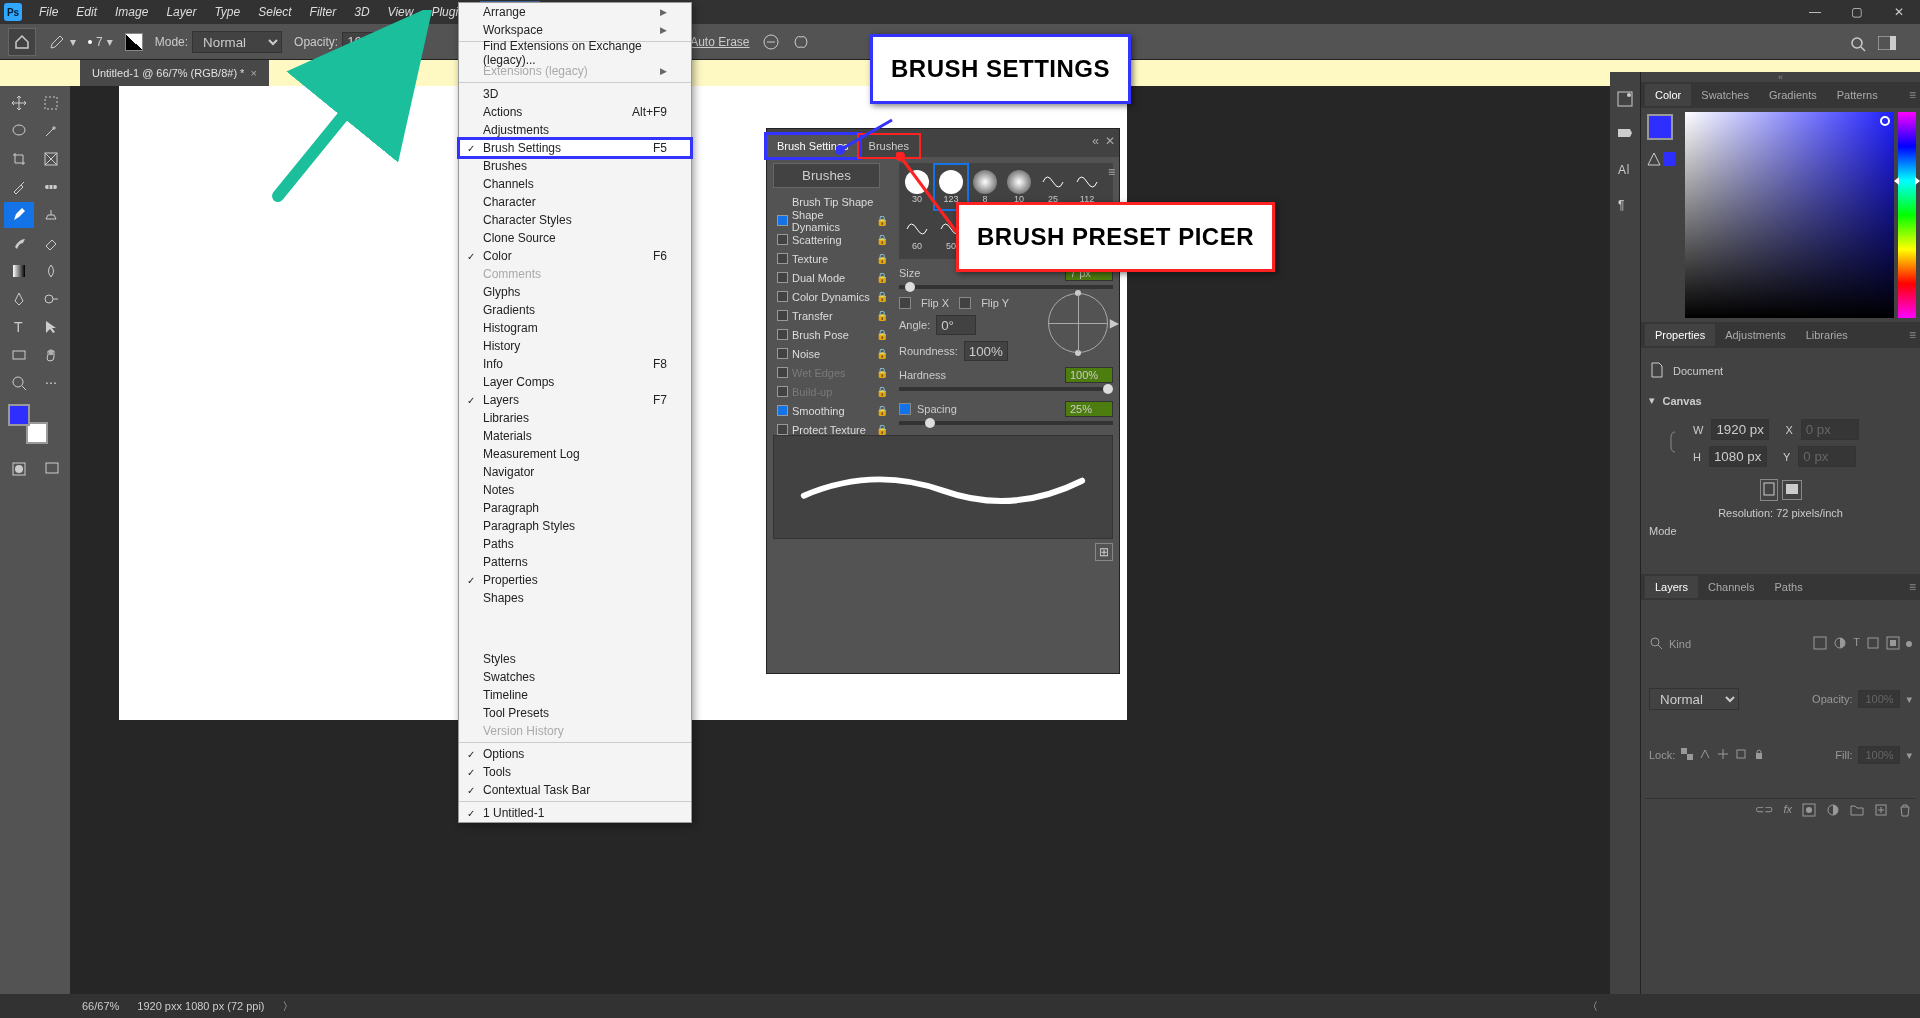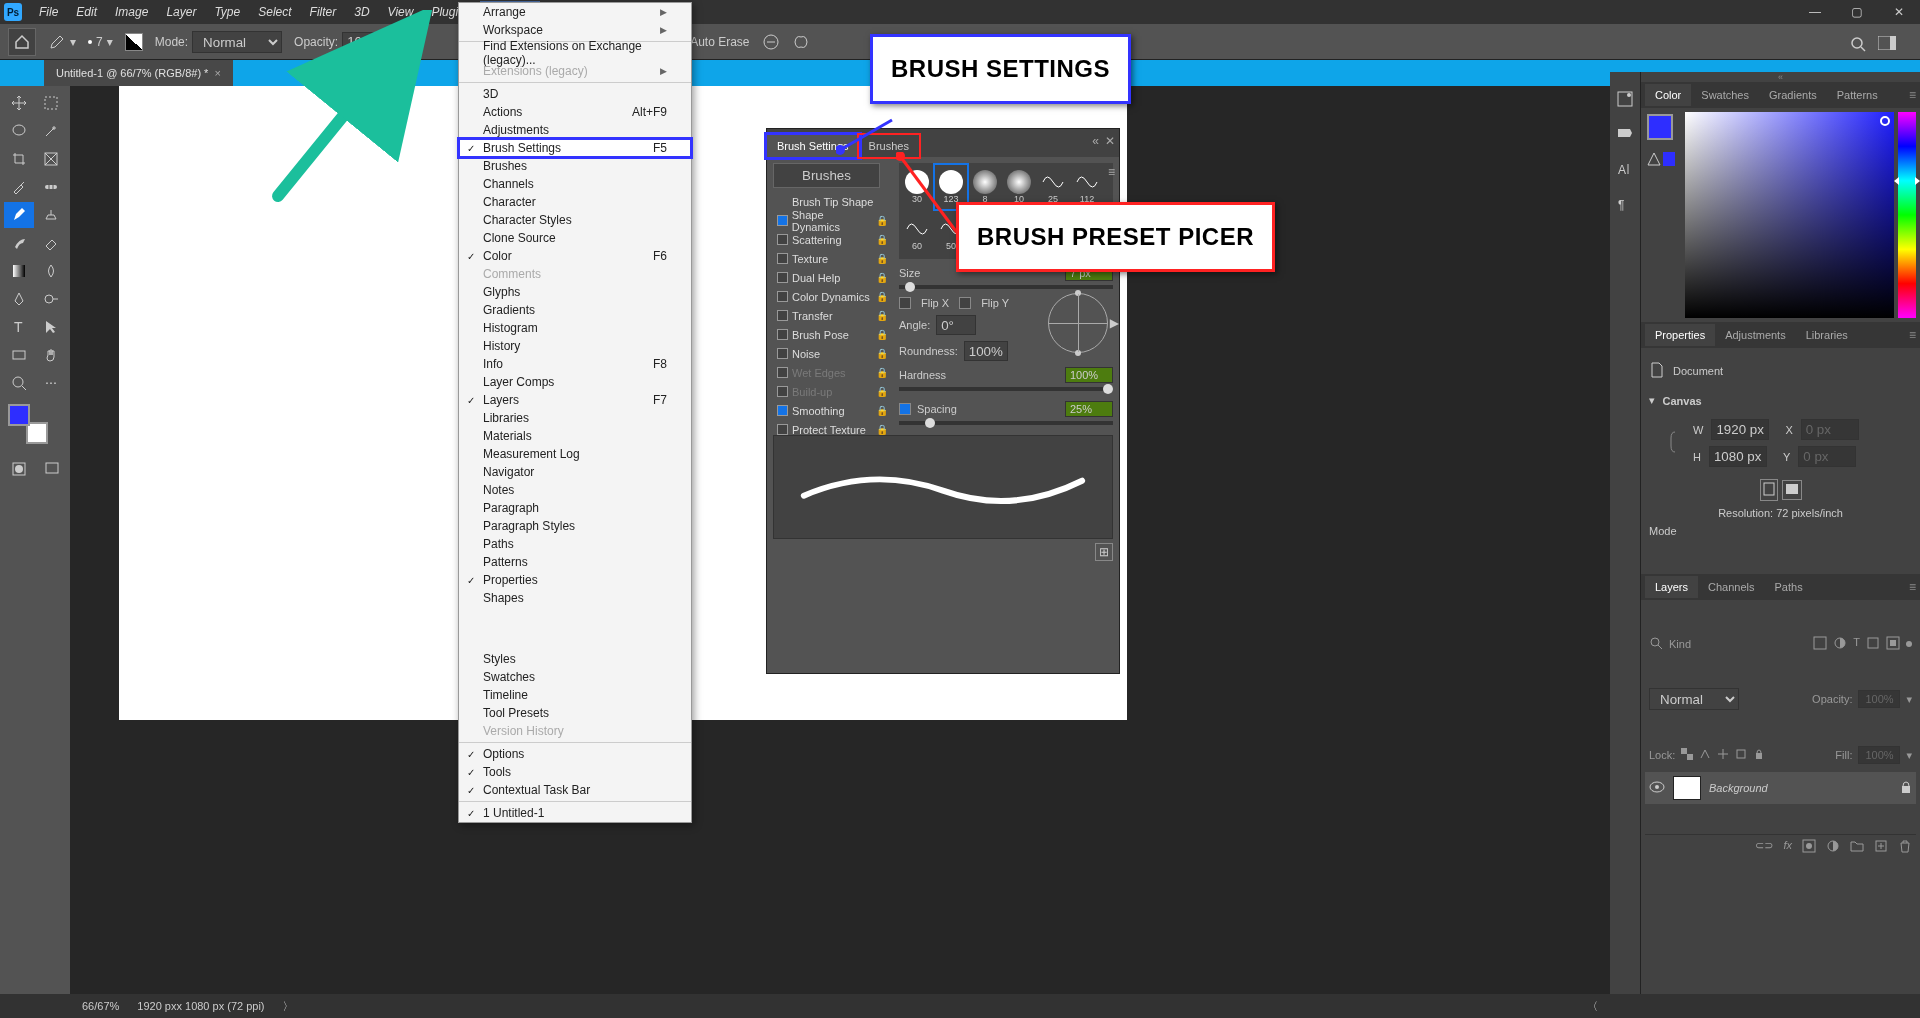--- a/index.html
+++ b/index.html
@@ -9,21 +9,21 @@
 .menubar-item { padding: 4px 9px; cursor: pointer; color: #ddd; }
 .menubar-item.active { background: #4a6da7; color: #fff; }
 .window-controls { position: absolute; top: 0; right: 0; display: flex; height: 24px; }
 .window-controls span { width: 42px; display: flex; align-items: center; justify-content: center; cursor: pointer; color: #ccc; }
 .options-bar { height: 36px; background: #535353; display: flex; align-items: center; padding: 0 8px; gap: 12px; border-bottom: 1px solid #222; }
 .home-icon { width: 28px; height: 28px; display: flex; align-items: center; justify-content: center; background: #424242; border: 1px solid #666; }
 .opt-item { display: flex; align-items: center; gap: 4px; }
 .opt-select { background: #424242; border: 1px solid #333; color: #ccc; padding: 2px 6px; height: 22px; }
 .opt-input { background: #424242; border: 1px solid #333; color: #ccc; width: 50px; padding: 2px 4px; height: 20px; }
 .checkbox { width: 12px; height: 12px; border: 1px solid #888; background: #424242; display: inline-block; }
-.doc-tab-bar { height: 26px; background: #0ea5e9; display: flex; padding-left: 44px; }
+.doc-tab-bar { height: 26px; background: #fef9c3; display: flex; padding-left: 80px; }
 .doc-tab { background: #484848; padding: 4px 12px; display: flex; align-items: center; gap: 6px; font-size: 11px; color: #e0e0e0; }
 .tab-close { color: #aaa; cursor: pointer; }
 .workspace { position: absolute; top: 86px; bottom: 24px; left: 70px; right: 310px; background: #262626; display: flex; align-items: center; justify-content: center; }
 .canvas { width: 1008px; height: 634px; background: #fff; position: absolute; left: 49px; top: 0; }
 .left-toolbar { position: absolute; top: 86px; bottom: 24px; left: 0; width: 70px; background: #535353; padding: 4px; }
 .tool-grid { display: grid; grid-template-columns: 1fr 1fr; gap: 2px; }
 .tool { width: 30px; height: 26px; display: flex; align-items: center; justify-content: center; cursor: pointer; color: #ddd; }
 .tool.active { background: #1473e6; }
 .color-swatches { margin-top: 8px; position: relative; width: 40px; height: 40px; margin-left: 4px; }
 .fg-swatch { width: 22px; height: 22px; background: #2e2eff; border: 2px solid #999; position: absolute; top: 0; left: 0; z-index: 2; }
@@ -145,21 +145,21 @@
   <div class="opt-item">
     <span>Mode:</span>
     <select class="opt-select" style="width:90px;">
       <option>Normal</option>
     </select>
   </div>
   <div class="opt-item">
     <span>Opacity:</span>
     <input class="opt-input" value="100%" style="">▾
   </div>
-  <div class="opt-item" style="margin-left:260px;">
+  <div class="opt-item" style="margin-left:260px;text-decoration:underline;">
     <span class="checkbox"></span>
     <span>Auto Erase</span>
   </div>
   <div class="opt-item">
     <svg width="18" height="18" viewBox="0 0 18 18">
         <circle cx="9" cy="9" r="7" fill="none" stroke="#ccc"></circle>
         <path d="M5 9 L13 9" stroke="#ccc"></path>
       </svg>
   </div>
   <div class="opt-item">
@@ -514,21 +514,21 @@
               <span>Scattering</span>
               <span class="lock">🔒</span>
             </div>
             <div class="brush-list-item">
               <span class="cb"></span>
               <span>Texture</span>
               <span class="lock">🔒</span>
             </div>
             <div class="brush-list-item">
               <span class="cb"></span>
-              <span>Dual Help</span>
+              <span>Dual Mode</span>
               <span class="lock">🔒</span>
             </div>
             <div class="brush-list-item">
               <span class="cb"></span>
               <span>Color Dynamics</span>
               <span class="lock">🔒</span>
             </div>
             <div class="brush-list-item">
               <span class="cb"></span>
               <span>Transfer</span>
@@ -852,32 +852,20 @@
       <span><svg width="12" height="12">
             <rect x="2" y="2" width="8" height="8" fill="none" stroke="#999"></rect>
           </svg></span>
       <span><svg width="12" height="12">
             <rect x="3" y="5" width="6" height="6" fill="#999"></rect>
             <path d="M4 5 Q4 2 6 2 Q8 2 8 5" fill="none" stroke="#999"></path>
           </svg></span>
       <span style="margin-left:auto;">Fill:</span>
       <span class="props-input dim" style="width:42px;text-align:center;">100%</span>▾
     </div>
-    <div class="layer-row">
-      <span><svg width="16" height="12">
-            <ellipse cx="8" cy="6" rx="7" ry="5" fill="none" stroke="#ccc"></ellipse>
-            <circle cx="8" cy="6" r="2" fill="#ccc"></circle>
-          </svg></span>
-      <div class="layer-thumb"></div>
-      <span class="layer-name">Background</span>
-      <span style="margin-left:auto;"><svg width="12" height="14">
-            <rect x="2" y="6" width="8" height="7" fill="#ccc"></rect>
-            <path d="M3 6 Q3 2 6 2 Q9 2 9 6" fill="none" stroke="#ccc"></path>
-          </svg></span>
-    </div>
     <div class="layers-toolbar" style="margin-top:30px;border-top:1px solid #333;padding-top:4px;">
       <span style="margin-left:auto;display:flex;gap:10px;">
         <span>⊂⊃</span>
         <span style="font-style:italic;">fx</span>
         <span><svg width="14" height="14">
               <rect x="1" y="1" width="12" height="12" fill="none" stroke="#999"></rect>
               <circle cx="7" cy="7" r="3" fill="#999"></circle>
             </svg></span>
         <span><svg width="14" height="14">
               <circle cx="7" cy="7" r="5" fill="none" stroke="#999"></circle>

